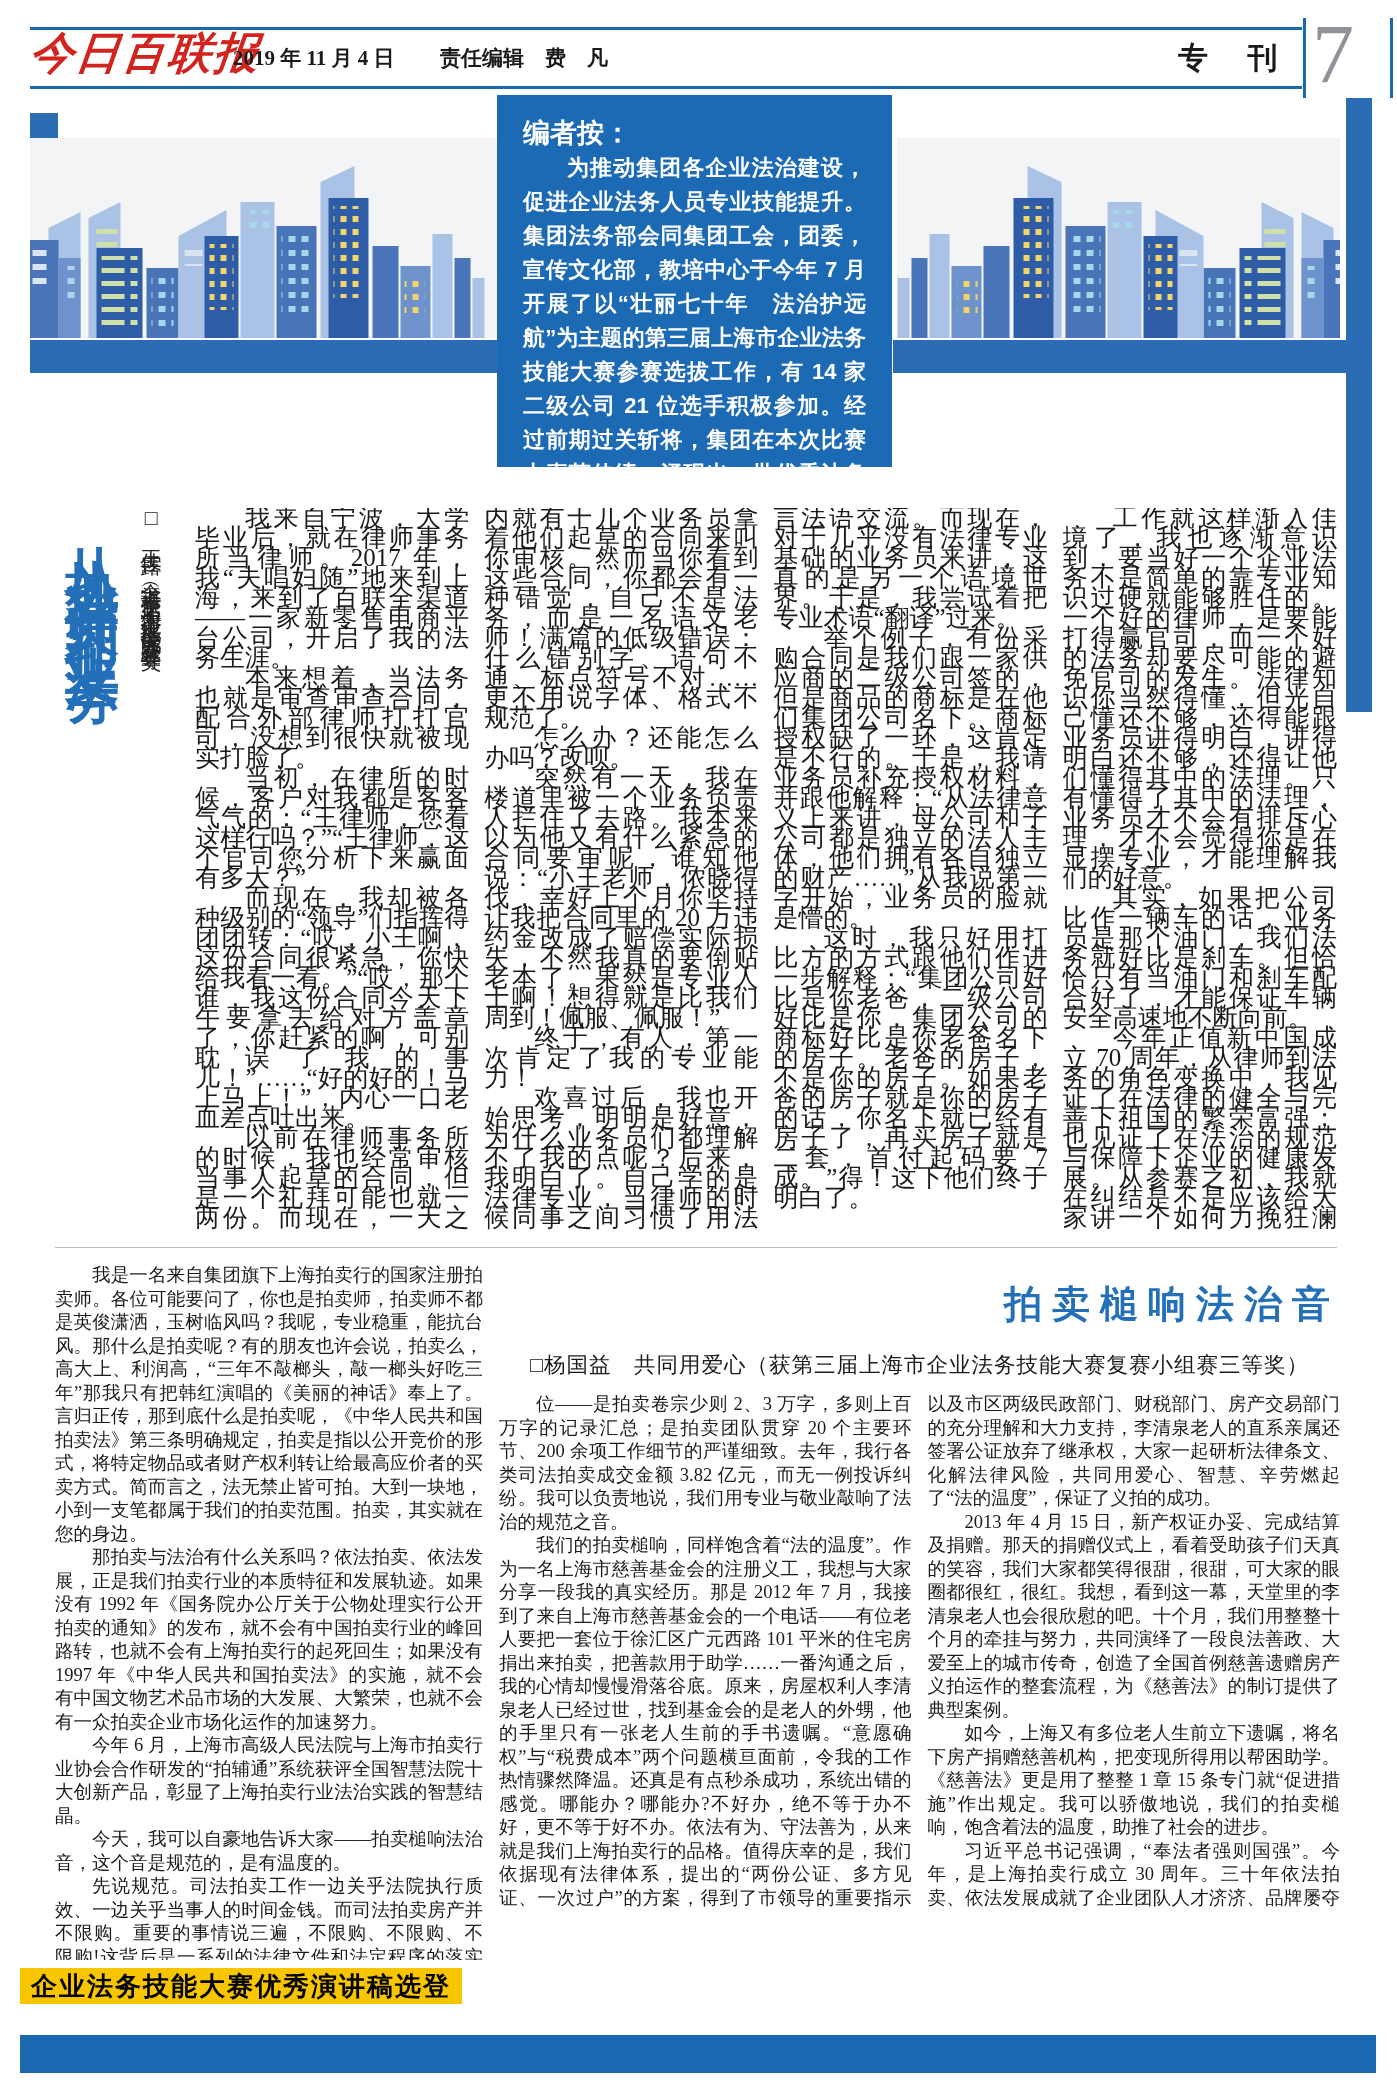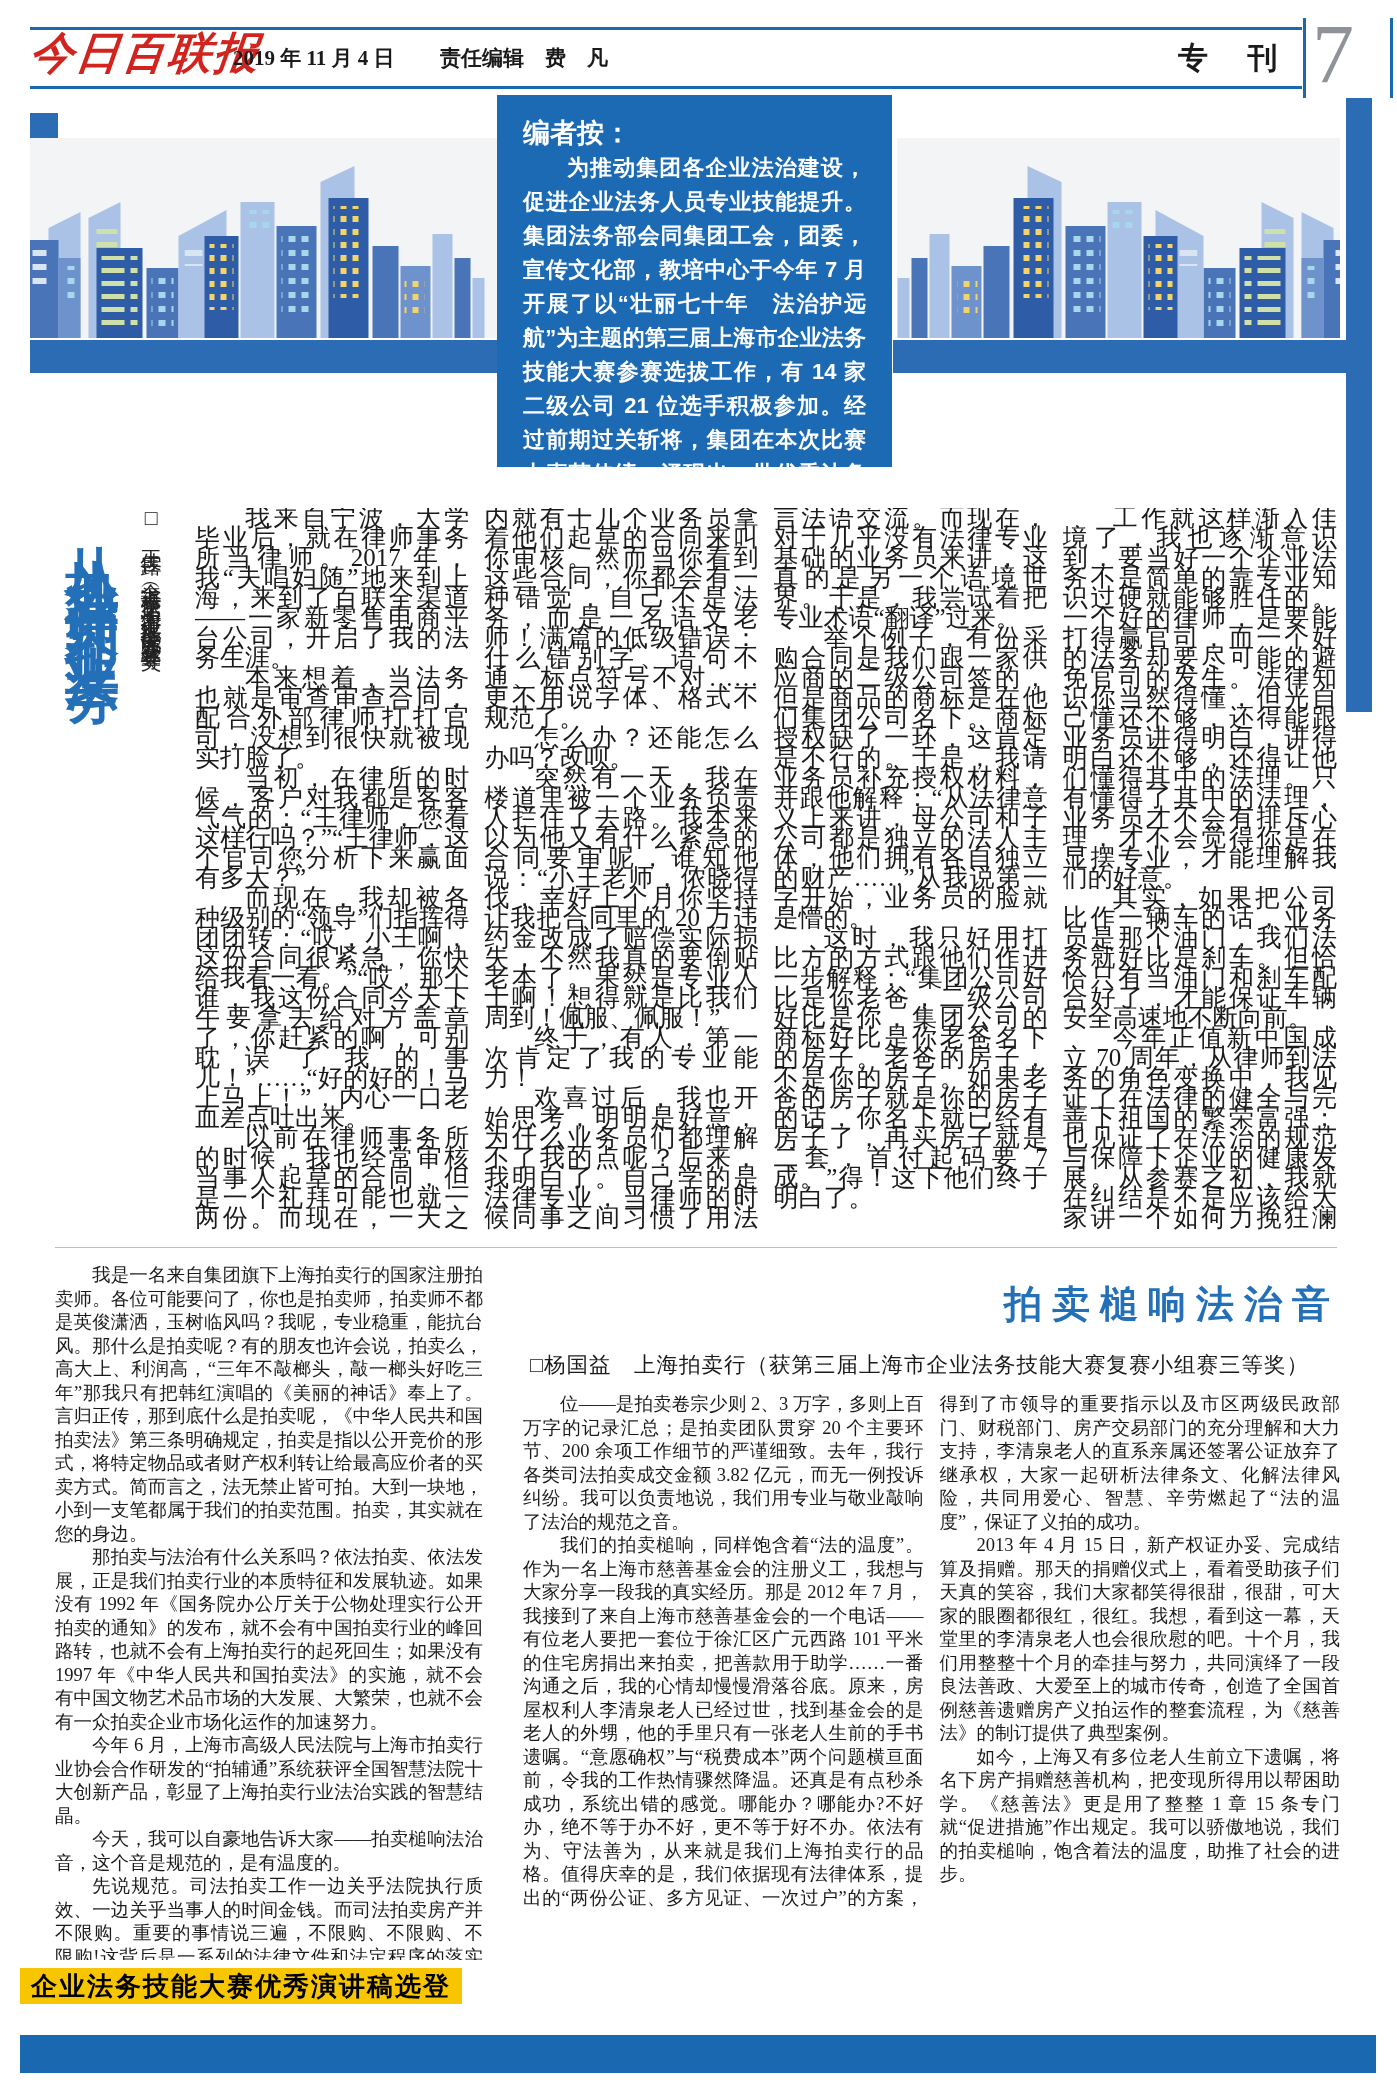--- a/index.html
+++ b/index.html
@@ -40,21 +40,21 @@
   .bodytext .para{margin:0;font-size:25px;line-height:20px;text-indent:2em;
                   text-align:justify;}
   
   .article2{left:55px;top:1262px;width:1285px;height:700px;}
   .a2-left{left:0;top:2px;width:428px;height:696px;overflow:hidden;}
   .a2-left .para{font-size:18.5px;line-height:23.5px;}
   .a2-right{left:444px;top:0;width:841px;height:700px;}
   .a2-title{font-size:38px;font-weight:bold;color:var(--headline_blue);
             text-align:right;letter-spacing:10px;margin:6px 0 0 0;line-height:72px;}
   .a2-byline{font-size:21.5px;text-align:center;margin:10px 0 0 0;letter-spacing:1px;}
-  .a2-body{margin-top:14px;height:540px;overflow:hidden;column-count:2;column-gap:16px;margin-left:24px;}
+  .a2-body{margin-top:14px;height:540px;overflow:hidden;column-count:2;column-gap:16px;}
   .a2-body .para{font-size:18.5px;line-height:23.5px;}
   .divider{left:55px;top:1247px;width:1282px;height:1px;background:#b9bec4;}
   
   .banner{left:20px;top:1968px;width:442px;height:36px;background:var(--banner_yellow);
           color:#000000;font-family:"Liberation Sans","DejaVu Sans",sans-serif;
           font-size:26px;font-weight:bold;text-align:center;line-height:36px;
           letter-spacing:2px;}
   .footer-bar{left:20px;top:2035px;width:1356px;height:38px;background:var(--accent_blue);}
 </style>
 </head>
@@ -165,21 +165,21 @@
 <div class="abs article2">
   <div class="abs a2-left bodytext">
       <p class="para">我是一名来自集团旗下上海拍卖行的国家注册拍卖师。各位可能要问了，你也是拍卖师，拍卖师不都是英俊潇洒，玉树临风吗？我呢，专业稳重，能抗台风。那什么是拍卖呢？有的朋友也许会说，拍卖么，高大上、利润高，“三年不敲榔头，敲一榔头好吃三年”那我只有把韩红演唱的《美丽的神话》奉上了。言归正传，那到底什么是拍卖呢，《中华人民共和国拍卖法》第三条明确规定，拍卖是指以公开竞价的形式，将特定物品或者财产权利转让给最高应价者的买卖方式。简而言之，法无禁止皆可拍。大到一块地，小到一支笔都属于我们的拍卖范围。拍卖，其实就在您的身边。</p>
       <p class="para">那拍卖与法治有什么关系吗？依法拍卖、依法发展，正是我们拍卖行业的本质特征和发展轨迹。如果没有 1992 年《国务院办公厅关于公物处理实行公开拍卖的通知》的发布，就不会有中国拍卖行业的峰回路转，也就不会有上海拍卖行的起死回生；如果没有 1997 年《中华人民共和国拍卖法》的实施，就不会有中国文物艺术品市场的大发展、大繁荣，也就不会有一众拍卖企业市场化运作的加速努力。</p>
       <p class="para">今年 6 月，上海市高级人民法院与上海市拍卖行业协会合作研发的“拍辅通”系统获评全国智慧法院十大创新产品，彰显了上海拍卖行业法治实践的智慧结晶。</p>
       <p class="para">今天，我可以自豪地告诉大家——拍卖槌响法治音，这个音是规范的，是有温度的。</p>
       <p class="para">先说规范。司法拍卖工作一边关乎法院执行质效、一边关乎当事人的时间金钱。而司法拍卖房产并不限购。重要的事情说三遍，不限购、不限购、不　限购!这背后是一系列的法律文件和法定程序的落实到</p>
     </div>
   <div class="abs a2-right">
     <h1 class="a2-title">拍卖槌响法治音</h1>
-    <div class="a2-byline">□杨国益　上海拍卖行（获第三届上海市企业法务技能大赛复赛小组赛三等奖）</div>
+    <div class="a2-byline">□杨国益　共同用爱心（获第三届上海市企业法务技能大赛复赛小组赛三等奖）</div>
     <div class="a2-body bodytext">
         <p class="para">位——是拍卖卷宗少则 2、3 万字，多则上百万字的记录汇总；是拍卖团队贯穿 20 个主要环节、200 余项工作细节的严谨细致。去年，我行各类司法拍卖成交金额 3.82 亿元，而无一例投诉纠纷。我可以负责地说，我们用专业与敬业敲响了法治的规范之音。</p>
         <p class="para">我们的拍卖槌响，同样饱含着“法的温度”。作为一名上海市慈善基金会的注册义工，我想与大家分享一段我的真实经历。那是 2012 年 7 月，我接到了来自上海市慈善基金会的一个电话——有位老人要把一套位于徐汇区广元西路 101 平米的住宅房捐出来拍卖，把善款用于助学……一番沟通之后，我的心情却慢慢滑落谷底。原来，房屋权利人李清泉老人已经过世，找到基金会的是老人的外甥，他的手里只有一张老人生前的手书遗嘱。“意愿确权”与“税费成本”两个问题横亘面前，令我的工作热情骤然降温。还真是有点秒杀成功，系统出错的感觉。哪能办？哪能办?不好办，绝不等于办不好，更不等于好不办。依法有为、守法善为，从来就是我们上海拍卖行的品格。值得庆幸的是，我们依据现有法律体系，提出的“两份公证、多方见证、一次过户”的方案，得到了市领导的重要指示以及市区两级民政部门、财税部门、房产交易部门的充分理解和大力支持，李清泉老人的直系亲属还签署公证放弃了继承权，大家一起研析法律条文、化解法律风险，共同用爱心、智慧、辛劳燃起了“法的温度”，保证了义拍的成功。</p>
         <p class="para">2013 年 4 月 15 日，新产权证办妥、完成结算及捐赠。那天的捐赠仪式上，看着受助孩子们天真的笑容，我们大家都笑得很甜，很甜，可大家的眼圈都很红，很红。我想，看到这一幕，天堂里的李清泉老人也会很欣慰的吧。十个月，我们用整整十个月的牵挂与努力，共同演绎了一段良法善政、大爱至上的城市传奇，创造了全国首例慈善遗赠房产义拍运作的整套流程，为《慈善法》的制订提供了典型案例。</p>
         <p class="para">如今，上海又有多位老人生前立下遗嘱，将名下房产捐赠慈善机构，把变现所得用以帮困助学。《慈善法》更是用了整整 1 章 15 条专门就“促进措施”作出规定。我可以骄傲地说，我们的拍卖槌响，饱含着法的温度，助推了社会的进步。</p>
         <p class="para">习近平总书记强调，“奉法者强则国强”。今年，是上海拍卖行成立 30 周年。三十年依法拍卖、依法发展成就了企业团队人才济济、品牌屡夺佳绩、文化凝心聚力。这不正是“法治，助企业远航”最生动的实例吗？不正是上海国资国企依法治理的具体缩影吗？</p>
       </div>
   </div>
 </div>
 

